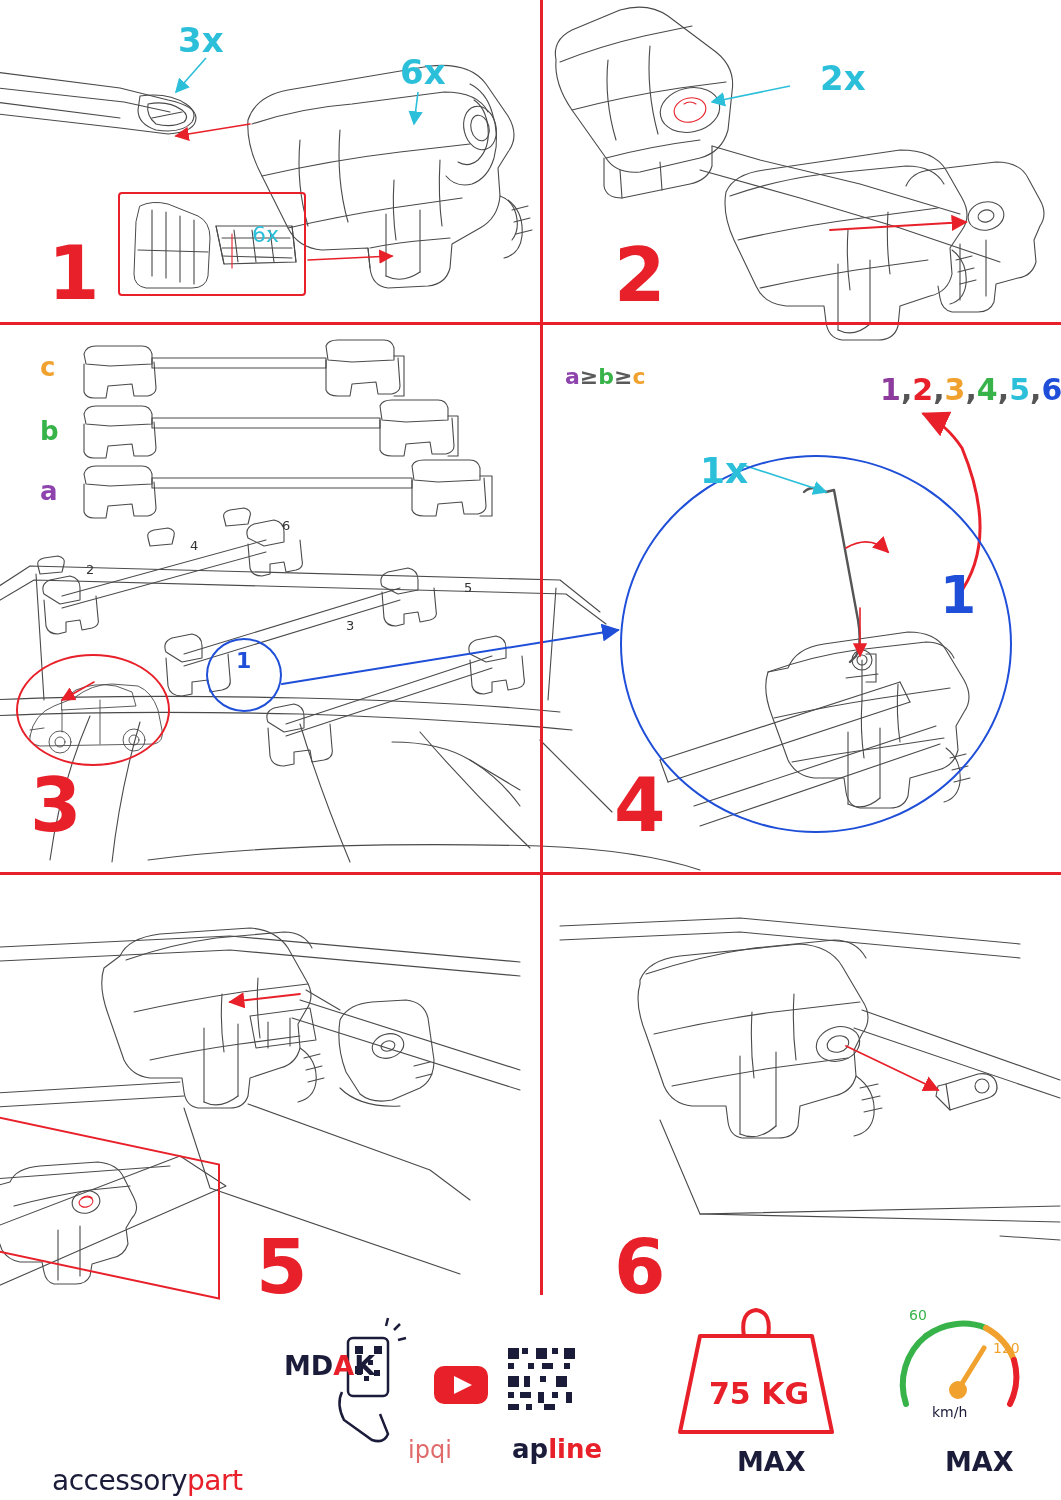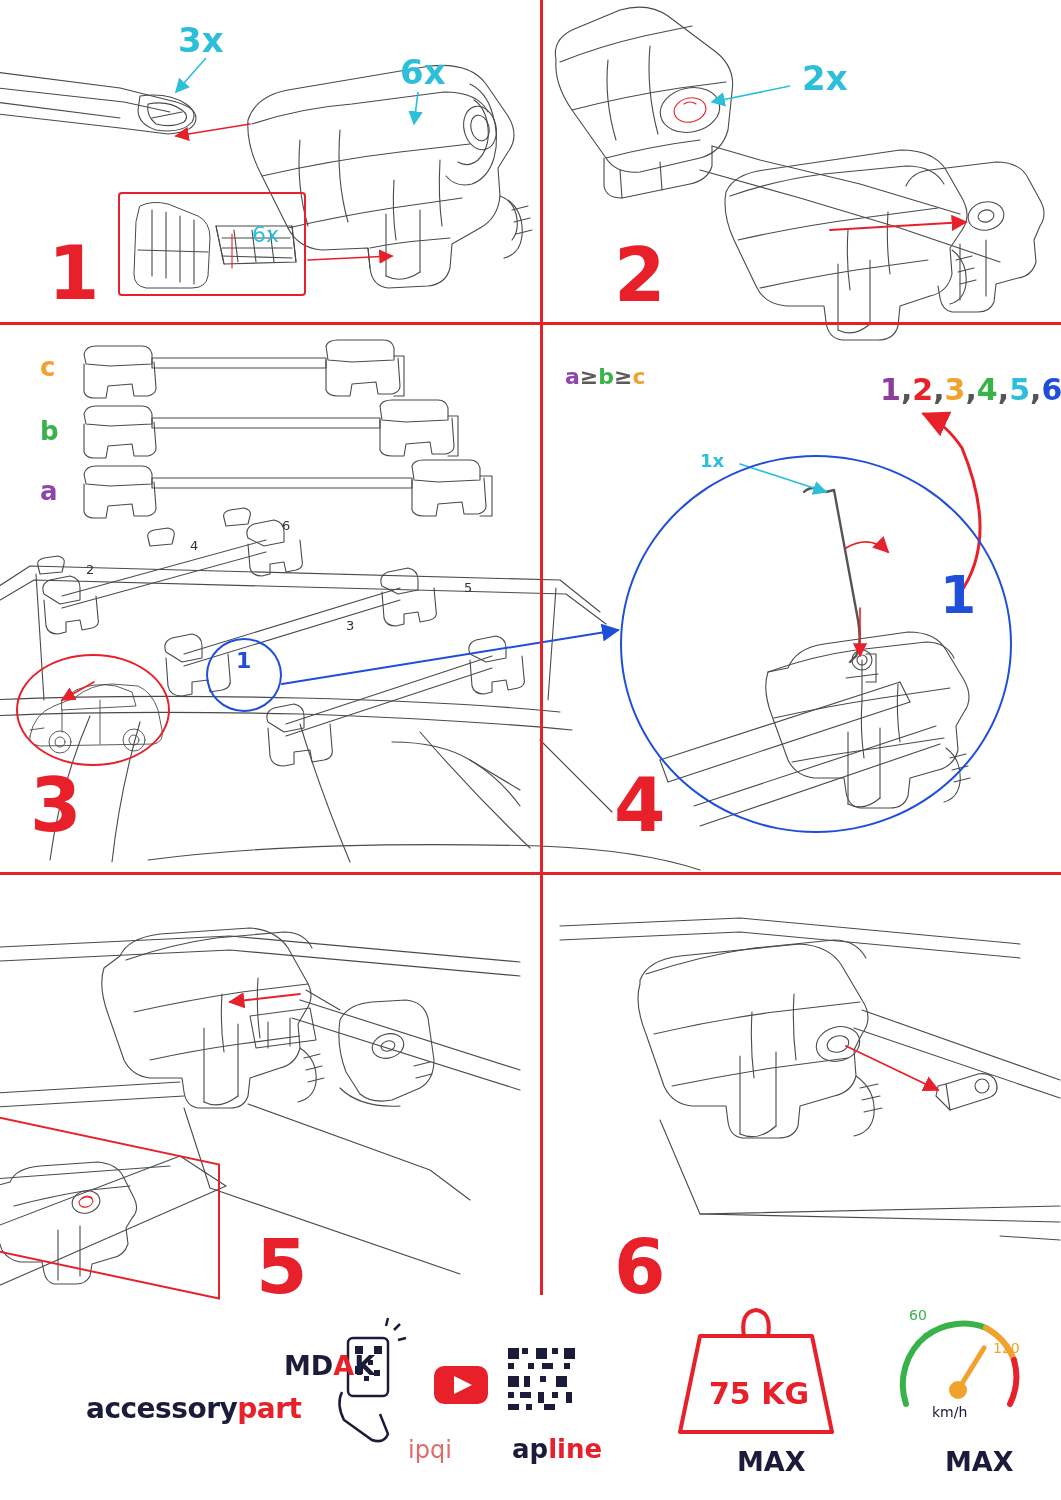--- a/index.html
+++ b/index.html
@@ -74,22 +74,22 @@
   }
 
   
   .footer-code {
     position:absolute; left:52px; top:1384px;
     color:#3b2f8f; font-size:30px; font-weight:bold;
     font-family:"DejaVu Sans", sans-serif;
     letter-spacing:0.5px;
   }
   .brand-accessory {
-    position:absolute; left:52px; top:1392px;
-    font-size:28px; font-weight:bold; letter-spacing:-0.5px;margin-left:34px;
+    position:absolute; left:52px; top:1464px;
+    font-size:28px; font-weight:normal; letter-spacing:-0.5px;
   }
   .brand-accessory .dark { color:#1b1b3a; }
   .brand-accessory .red  { color:#e8202a; }
 
   .brand-mdak {
     position:absolute; left:284px; top:1350px;
     font-size:27px; font-weight:bold; color:#1b1b3a; letter-spacing:0px;
   }
   .brand-mdak .red { color:#e8202a; }
 
@@ -513,22 +513,22 @@
   <div class="stepnum" style="left:48px;  top:238px;">1</div>
   <div class="stepnum" style="left:614px; top:240px;">2</div>
   <div class="stepnum" style="left:30px;  top:770px;">3</div>
   <div class="stepnum" style="left:614px; top:770px;">4</div>
   <div class="stepnum" style="left:256px; top:1232px;">5</div>
   <div class="stepnum" style="left:614px; top:1232px;">6</div>
 
   <div class="cyanlabel" style="left:178px; top:20px;">3x</div>
   <div class="cyanlabel" style="left:400px; top:52px;">6x</div>
   <div class="cyan-small" style="left:252px; top:222px;">6x</div>
-  <div class="cyanlabel" style="left:802px; top:58px;">2x</div>
-  <div class="cyanlabel" style="left:700px; top:450px; font-size:18px;">1x</div>
+  <div class="cyanlabel" style="left:820px; top:58px;">2x</div>
+  <div class="cyanlabel" style="left:700px; top:450px; font-size:36px;">1x</div>
 
   <div class="abc c">c</div>
   <div class="abc b">b</div>
   <div class="abc a">a</div>
 
   <div class="ineq"><span class="a">a</span><span class="g">≥</span><span class="b">b</span><span class="g">≥</span><span class="c">c</span></div>
 
   <div class="seq"><span class="s1">1</span><span class="sep">,</span><span class="s2">2</span><span class="sep">,</span><span class="s3">3</span><span class="sep">,</span><span class="s4">4</span><span class="sep">,</span><span class="s5">5</span><span class="sep">,</span><span class="s6">6</span></div>
 
   <div class="blue-one">1</div>

